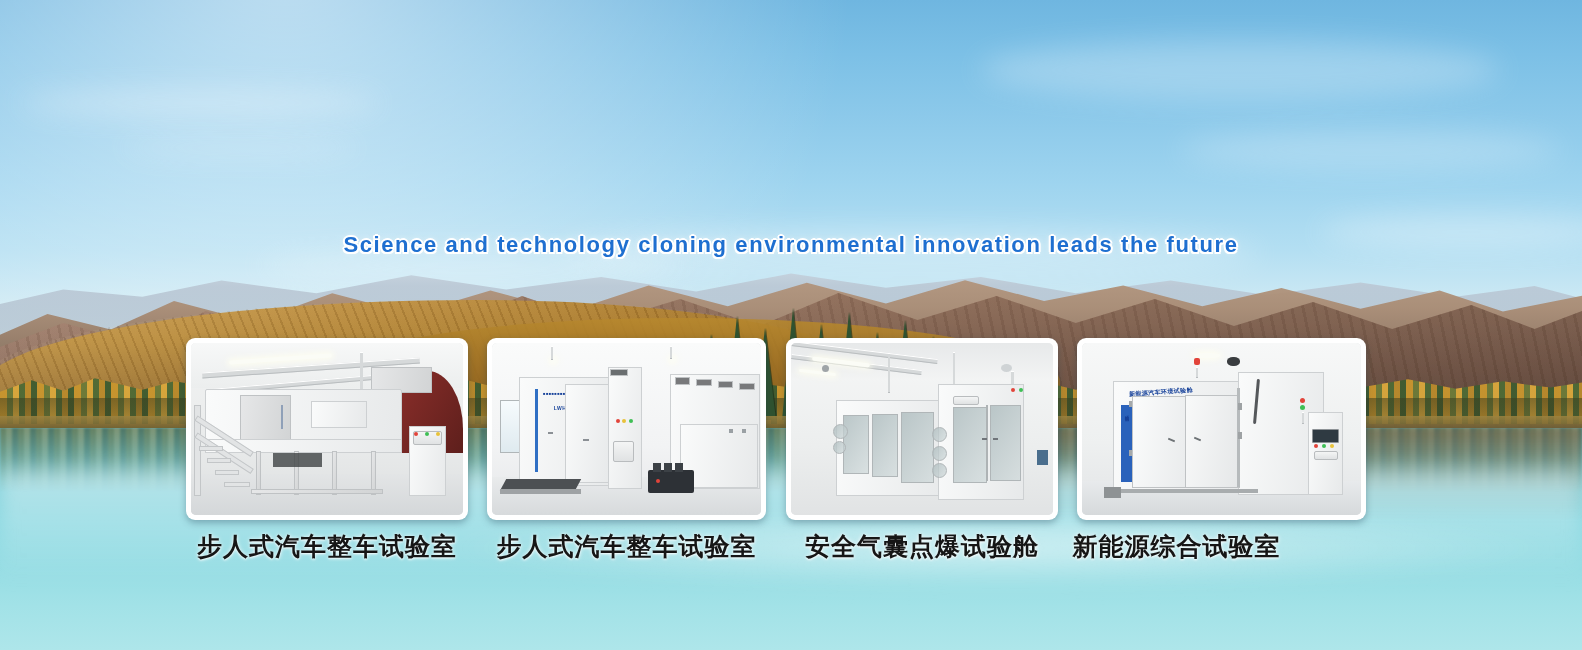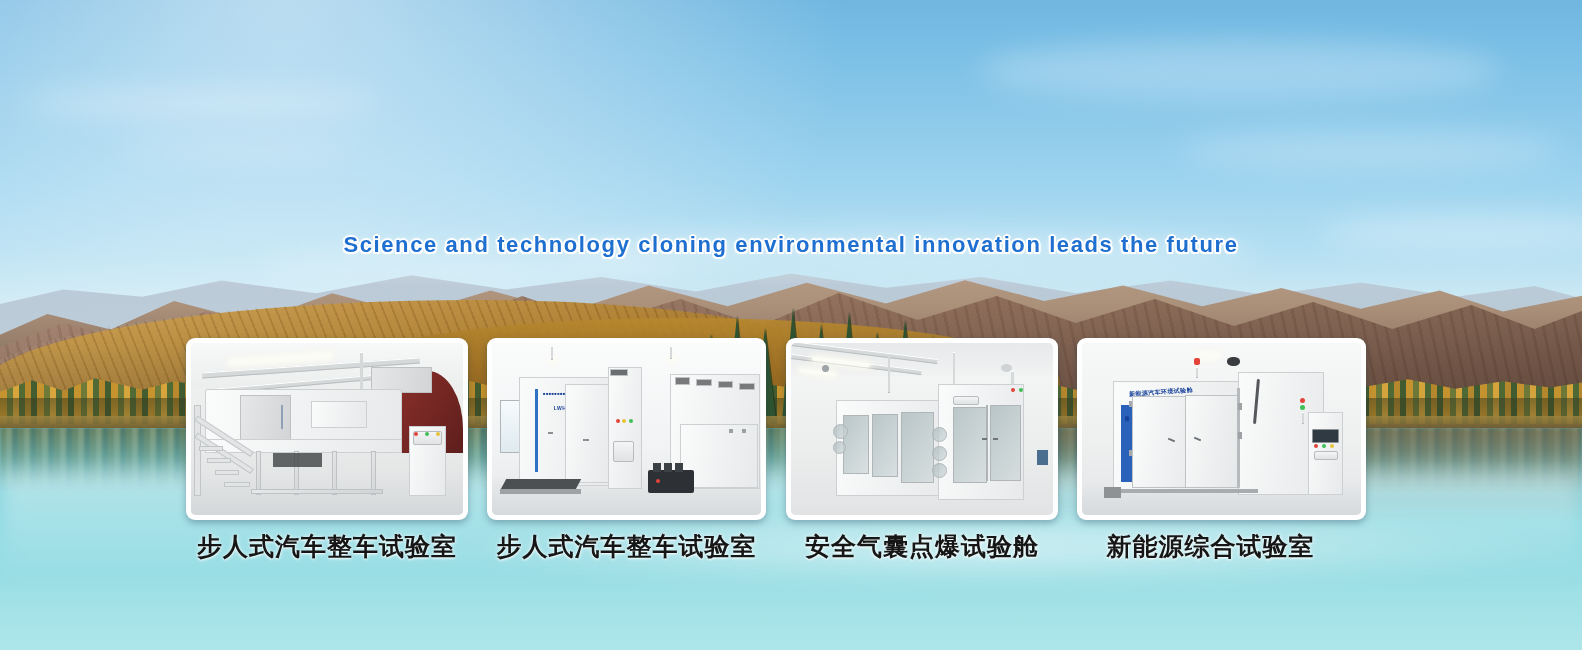--- a/index.html
+++ b/index.html
@@ -256,21 +256,21 @@
     font-size:25px;
     font-weight:bold;
     color:#161616;
     letter-spacing:1px;
     white-space:nowrap;
     text-shadow:0 0 4px rgba(255,255,255,.9), 0 1px 2px rgba(255,255,255,.8);
   }
   .cap1{left:186px; width:282px;}
   .cap2{left:487px; width:279px;}
   .cap3{left:786px; width:272px;}
-  .cap4{left:1066px;width:289px;}
+  .cap4{left:1032px;width:289px;}
 
   
   .room{position:absolute;inset:0;background:linear-gradient(to bottom,#f2f3f3 0%,#e9ebeb 58%,#dddfe0 100%);}
   .ceiling{position:absolute;left:0;top:0;width:100%;height:26%;background:linear-gradient(to bottom,#f7f8f8,#eceeee);}
   .floor{position:absolute;left:0;bottom:0;width:100%;height:24%;background:linear-gradient(to bottom,#e3e5e6,#d4d7d9);}
   .pipe{position:absolute;background:#d6d9da;border-top:1px solid #fff;border-bottom:1px solid #b9bdbf;}
   .box{position:absolute;background:linear-gradient(100deg,#e6e7e8,#d2d4d5);border:1px solid #bfc2c4;}
   .boxlt{position:absolute;background:linear-gradient(100deg,#fafbfb,#e7e9ea);border:1px solid #cdd0d2;}
   .glass{position:absolute;background:linear-gradient(120deg,rgba(176,190,192,.85),rgba(206,216,217,.7));border:1px solid #b0b6b8;}
   .dark{position:absolute;background:#4c4f51;}

